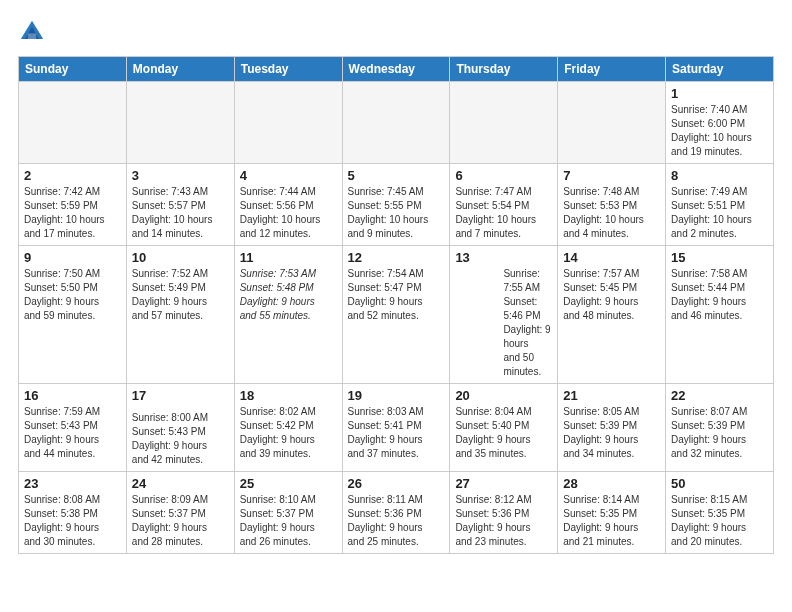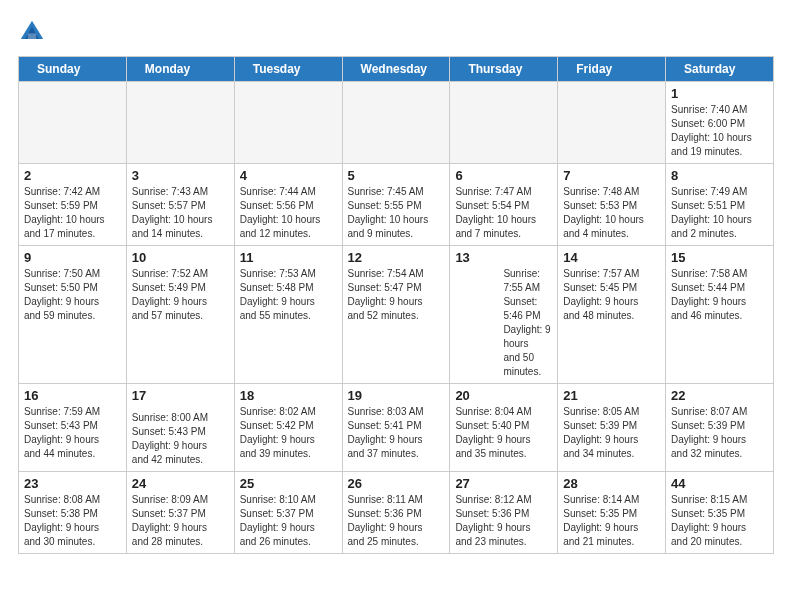--- a/index.html
+++ b/index.html
@@ -58,21 +58,21 @@
     .calendar {
       width: 100%;
       border-collapse: collapse;
       table-layout: fixed;
     }
     .calendar thead tr th {
       background: #2a7abf;
       color: #fff;
       font-size: 12px;
       font-weight: bold;
-      padding: 5px 18px;
+      padding: 5px 6px;
       text-align: left;
       border: 1px solid #ccc;
     }
     .calendar tbody tr td {
       border: 1px solid #ccc;
       vertical-align: top;
       padding: 4px 5px;
       font-size: 9.5px;
       color: #333;
       background: #fff;
@@ -203,21 +203,21 @@
           </td>
           <td>
             <div class="day-number">10</div>
             <div class="day-info" style="white-space: pre-line;">Sunrise: 7:52 AM
 Sunset: 5:49 PM
 Daylight: 9 hours
 and 57 minutes.</div>
           </td>
           <td>
             <div class="day-number">11</div>
-            <div class="day-info" style="white-space: pre-line;">Sunrise: 7:53 AM
+            <div class="day-info" style="white-space: pre-line; font-style: italic;">Sunrise: 7:53 AM
 Sunset: 5:48 PM
 Daylight: 9 hours
 and 55 minutes.</div>
           </td>
           <td>
             <div class="day-number">12</div>
             <div class="day-info" style="white-space: pre-line;">Sunrise: 7:54 AM
 Sunset: 5:47 PM
 Daylight: 9 hours
 and 52 minutes.</div>
@@ -332,21 +332,21 @@
 and 23 minutes.</div>
           </td>
           <td>
             <div class="day-number">28</div>
             <div class="day-info" style="white-space: pre-line;">Sunrise: 8:14 AM
 Sunset: 5:35 PM
 Daylight: 9 hours
 and 21 minutes.</div>
           </td>
           <td>
-            <div class="day-number">44</div>
+            <div class="day-number">50</div>
             <div class="day-info" style="white-space: pre-line;">Sunrise: 8:15 AM
 Sunset: 5:35 PM
 Daylight: 9 hours
 and 20 minutes.</div>
           </td>
         </tr>
       </tbody>
   </table>
 </div>
 

